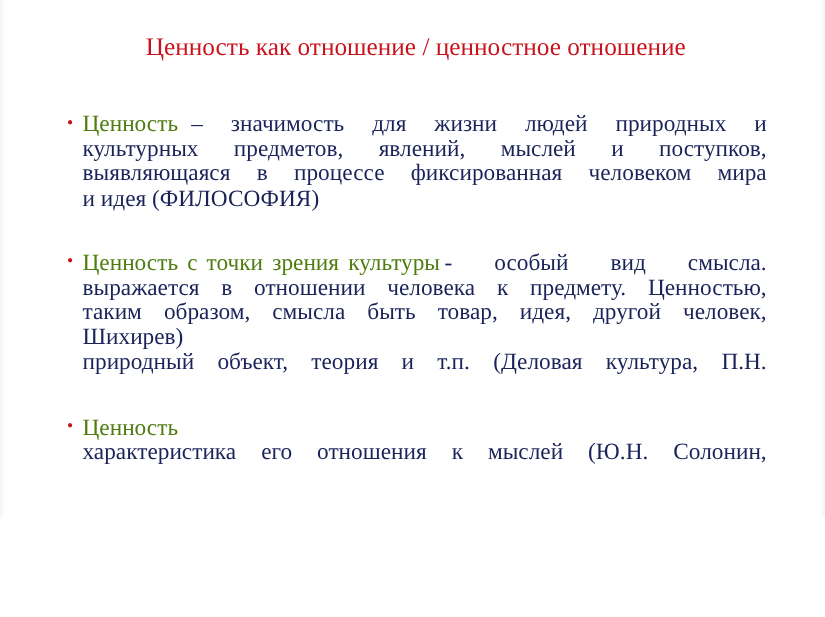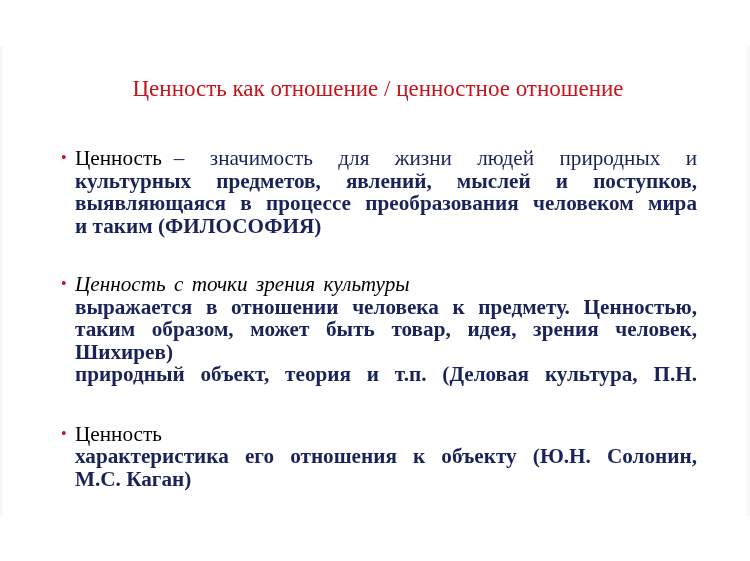--- a/index.html
+++ b/index.html
@@ -1,75 +1,74 @@
 <!DOCTYPE html>
 <html><head>
 <meta charset="utf-8">
 <style>
   html, body { margin: 0; padding: 0; background: #ffffff; }
   body { width: 750px; height: 561px; position: relative; overflow: hidden; }
   .slide {
     position: absolute; left: 0; top: 0; width: 750px; height: 470px;
     background: #ffffff; box-sizing: border-box;
-    border-left: 3px solid #f7f7f9; border-right: 3px solid #f7f7f9; margin-top: 46px;
+    border-left: 3px solid #f7f7f9; border-right: 3px solid #f7f7f9;
   }
   .title {
     position: absolute; left: 0; top: 30px; width: 750px; text-align: center;
     font-family: "Liberation Serif", "DejaVu Serif", serif;
     font-size: 23px; color: #c8121c; letter-spacing: 0px;
   }
   .bullets { position: absolute; left: 56px; top: 101px; width: 638px; }
   .item {
     position: relative; padding-left: 16px;
     font-family: "Liberation Serif", "DejaVu Serif", serif;
     font-size: 21.2px; line-height: 22.5px; color: #1a2359;
     text-align: justify;
   }
   .item + .item { margin-top: 36px; }
   .item:nth-of-type(3) { margin-top: 37px; }
   .bullet {
     position: absolute; left: 2px; top: 0; color: #c8121c; font-size: 16px;
   }
-  .hl { color: #000000; }
-  .line { display: block; text-align: justify; text-align-last: justify; white-space: nowrap; font-weight: bold; }
+  .hl { color: #4d7c0f; }
+  .line { display: block; text-align: justify; text-align-last: justify; white-space: nowrap; }
   .line.last { text-align-last: left; }
   .line-wrap { display: block; }
 </style>
 </head>
 <body>
 
 <div class="slide">
   <div class="title">Ценность как отношение / ценностное отношение</div>
 
   <div class="bullets">
 
     <div class="item">
       <span class="bullet">•</span>
       <span class="line-wrap" style="display:flex;justify-content:space-between;white-space:pre;">
         <span class="hl">Ценность</span><span style="flex:1;display:flex;justify-content:center;padding-left:0;"><span style="width:12px"></span><span style="flex:1;text-align:justify;text-align-last:justify;white-space:normal;"> – значимость для жизни людей природных и</span></span>
       </span>
       <span class="line">культурных предметов, явлений, мыслей и поступков,</span>
-      <span class="line">выявляющаяся в процессе преобразования человеком мира</span>
-      <span class="line last">и таким (ФИЛОСОФИЯ)</span>
+      <span class="line">выявляющаяся в процессе фиксированная человеком мира</span>
+      <span class="line last">и идея (ФИЛОСОФИЯ)</span>
     </div>
 
     <div class="item">
       <span class="bullet">•</span>
-      <span class="line-wrap" style="display:flex;white-space:pre;font-style:italic;">
-        <span class="hl" style="word-spacing:3px;">Ценность с точки зрения культуры</span>
+      <span class="line-wrap" style="display:flex;white-space:pre;">
+        <span class="hl" style="word-spacing:3px;">Ценность с точки зрения культуры</span><span style="flex:1;text-align:justify;text-align-last:justify;white-space:normal;padding-left:4px;"> - особый вид смысла.</span>
       </span>
       <span class="line">выражается в отношении человека к предмету. Ценностью,</span>
-      <span class="line">таким образом, может быть товар, идея,  зрения человек,</span>
+      <span class="line">таким образом, смысла быть товар, идея,  другой человек,</span>
       <span class="line last">Шихирев)</span>
       <span class="line">природный объект, теория и т.п. (Деловая культура, П.Н.</span>
     </div>
 
     <div class="item">
       <span class="bullet">•</span>
       <span class="line-wrap" style="display:flex;white-space:pre;">
         <span class="hl">Ценность</span>
       </span>
-      <span class="line">характеристика его отношения к объекту (Ю.Н. Солонин,</span>
-      <span class="line last">М.С. Каган)</span>
+      <span class="line">характеристика его отношения к мыслей (Ю.Н. Солонин,</span>
     </div>
 
   </div>
 </div>
 
 </body></html>

